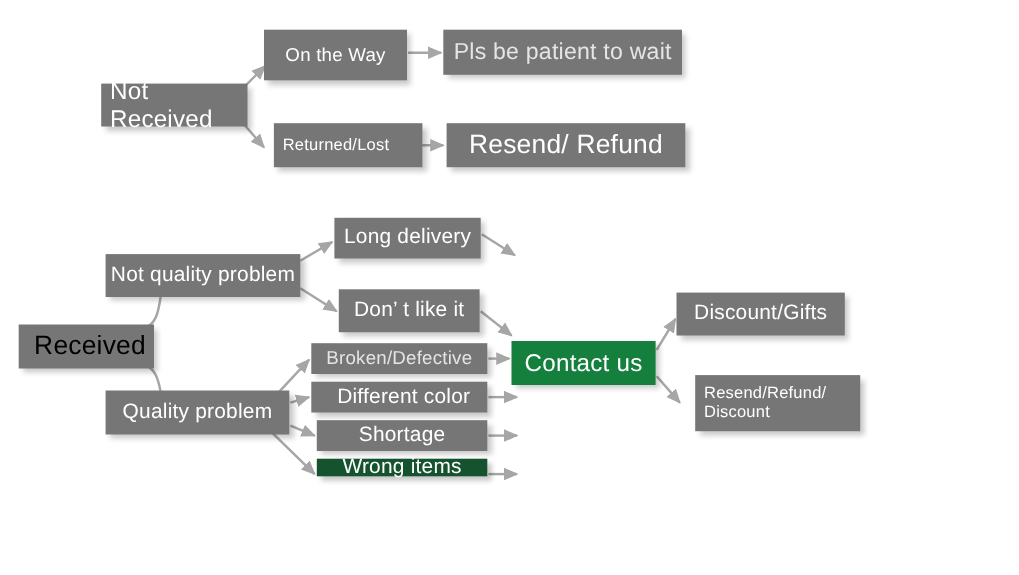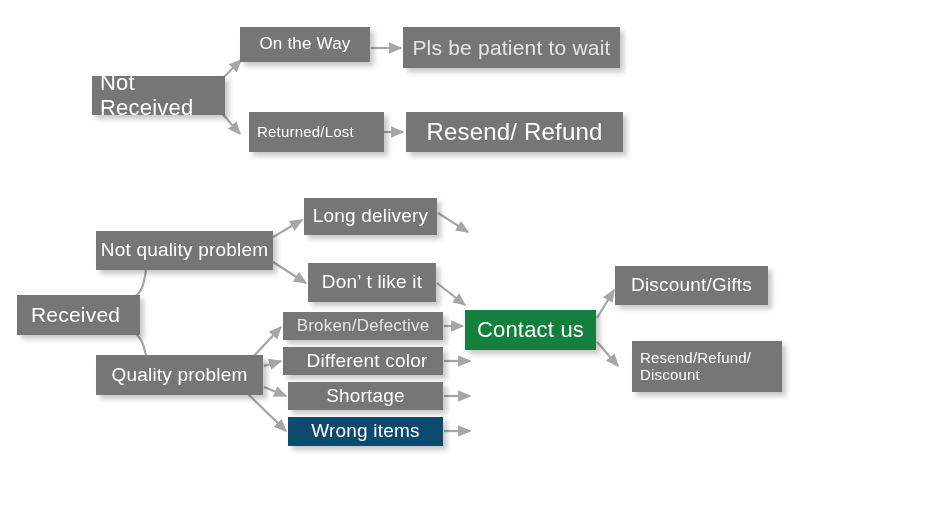--- a/index.html
+++ b/index.html
@@ -87,32 +87,32 @@
         <path d="M 444,361 L 470,361" class="edge" stroke="#a6a6a6" marker-end="url(#arrowhead)"></path>
         <path d="M 444,396 L 470,396" class="edge" stroke="#a6a6a6" marker-end="url(#arrowhead)"></path>
         <path d="M 444,431 L 470,431" class="edge" stroke="#a6a6a6" marker-end="url(#arrowhead)"></path>
         <path d="M 597,318 L 614,290" class="edge" stroke="#a6a6a6" marker-end="url(#arrowhead)"></path>
         <path d="M 597,342 L 618,366" class="edge" stroke="#a6a6a6" marker-end="url(#arrowhead)"></path>
       </g>
   </svg>
 
   <div id="node-layer">
       <div class="node left" style="left: 80px; top: 76px; width: 133px; height: 39px; font-size: 22px; background: rgb(118, 118, 118); color: rgb(255, 255, 255);">Not Received</div>
-      <div class="node" style="left: 240px; top: 27px; width: 130px; height: 35px; font-size: 17px; background: rgb(118, 118, 118); color: rgb(255, 255, 255);">On the Way</div>
+      <div class="node" style="left: 240px; top: 27px; width: 130px; height: 46px; font-size: 17px; background: rgb(118, 118, 118); color: rgb(255, 255, 255);">On the Way</div>
       <div class="node" style="left: 403px; top: 27px; width: 217px; height: 41px; font-size: 21px; background: rgb(118, 118, 118); color: #e5e5e5;">Pls be patient to wait</div>
       <div class="node left" style="left: 237px; top: 112px; width: 135px; height: 40px; font-size: 15px; background: rgb(118, 118, 118); color: rgb(255, 255, 255);">Returned/Lost</div>
       <div class="node" style="left: 406px; top: 112px; width: 217px; height: 40px; font-size: 24px; background: rgb(118, 118, 118); color: rgb(255, 255, 255);">Resend/ Refund</div>
-      <div class="node left" style="left: 5px; top: 295px; width: 123px; height: 40px; font-size: 21px; background: rgb(118, 118, 118); color: #ffffff; padding-left: 14px;">Received</div>
+      <div class="node left" style="left: 5px; top: 295px; width: 123px; height: 40px; font-size: 24px; background: rgb(118, 118, 118); color: #000000; padding-left: 14px;">Received</div>
       <div class="node" style="left: 96px; top: 231px; width: 177px; height: 39px; font-size: 19px; background: rgb(118, 118, 118); color: rgb(255, 255, 255);">Not quality problem</div>
       <div class="node" style="left: 96px; top: 355px; width: 167px; height: 40px; font-size: 19px; background: rgb(118, 118, 118); color: rgb(255, 255, 255);">Quality problem</div>
       <div class="node" style="left: 304px; top: 198px; width: 133px; height: 37px; font-size: 19px; background: rgb(118, 118, 118); color: rgb(255, 255, 255);">Long delivery</div>
       <div class="node" style="left: 308px; top: 263px; width: 128px; height: 39px; font-size: 19px; background: rgb(118, 118, 118); color: rgb(255, 255, 255);">Don’  t like it</div>
       <div class="node" style="left: 283px; top: 312px; width: 160px; height: 28px; font-size: 17px; background: rgb(118, 118, 118); color: #e5e5e5;">Broken/Defective</div>
       <div class="node" style="left: 283px; top: 347px; width: 160px; height: 28px; font-size: 19px; background: rgb(118, 118, 118); color: rgb(255, 255, 255); padding-left: 12px;">Different color</div>
       <div class="node" style="left: 288px; top: 382px; width: 155px; height: 28px; font-size: 19px; background: rgb(118, 118, 118); color: rgb(255, 255, 255);">Shortage</div>
-      <div class="node" style="left: 288px; top: 417px; width: 155px; height: 29px; font-size: 19px; background: #0c4a6e; color: rgb(255, 255, 255);">Wrong items</div>
+      <div class="node" style="left: 288px; top: 417px; width: 155px; height: 16px; font-size: 19px; background: #14532d; color: rgb(255, 255, 255);">Wrong items</div>
       <div class="node" style="left: 465px; top: 310px; width: 131px; height: 40px; font-size: 22px; background: #15803d; color: rgb(255, 255, 255);">Contact us</div>
       <div class="node" style="left: 615px; top: 266px; width: 153px; height: 39px; font-size: 19px; background: rgb(118, 118, 118); color: rgb(255, 255, 255);">Discount/Gifts</div>
       <div class="node left" style="left: 620px; top: 341px; width: 150px; height: 51px; font-size: 15px; background: rgb(118, 118, 118); color: rgb(255, 255, 255);">Resend/Refund/
 Discount</div>
     </div>
 
 </div>
 
 </body></html>

